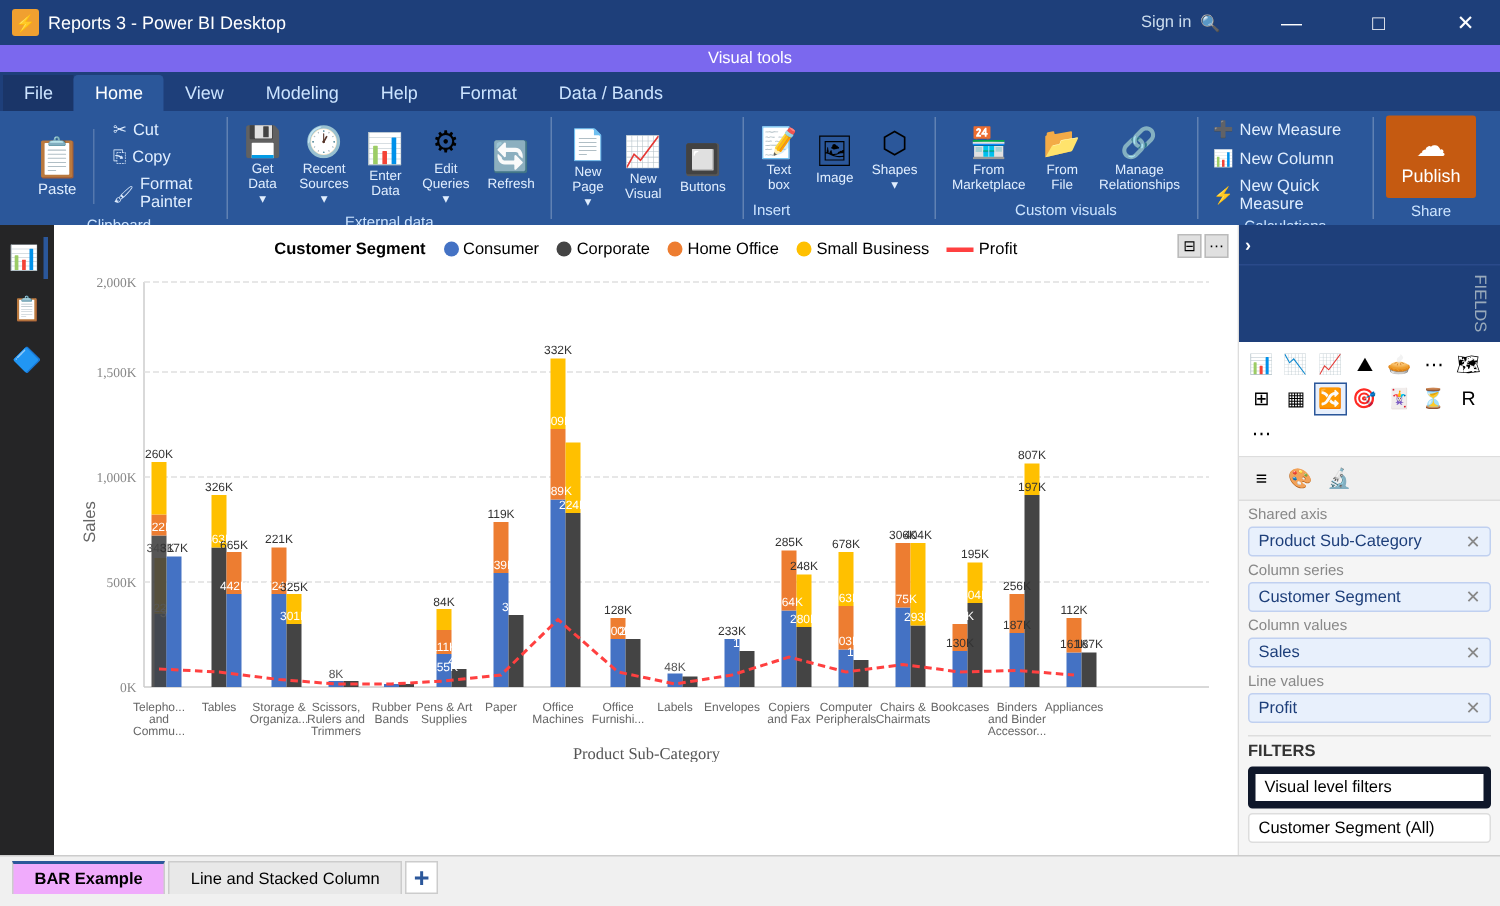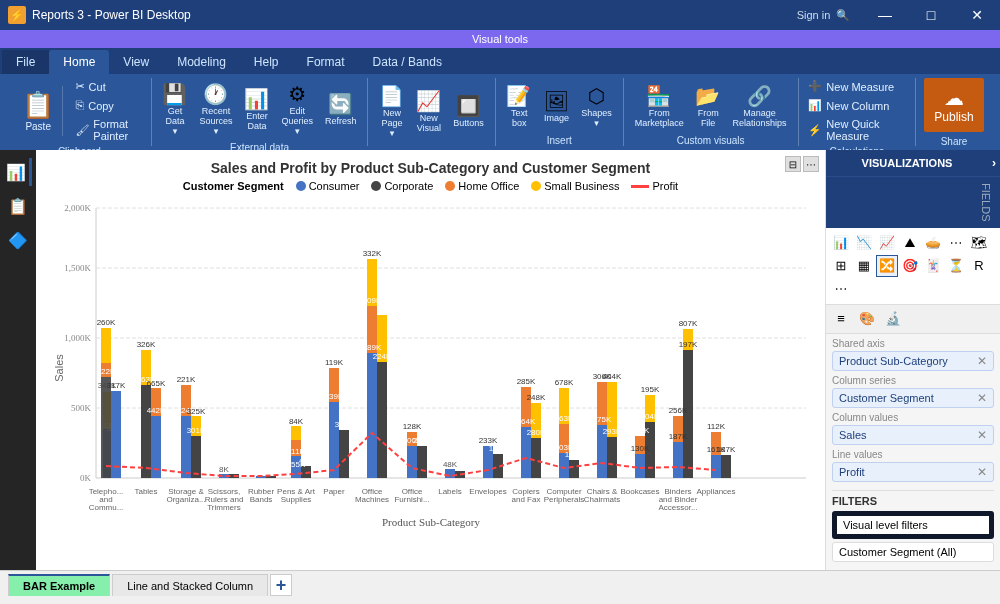--- a/index.html
+++ b/index.html
@@ -6,21 +6,21 @@
     body { font-family: 'Segoe UI', Arial, sans-serif; font-size: 12px; background: #f0f0f0; width: 1000px; height: 604px; overflow: hidden; }
   </style>
 </head>
 <body>
 
 <div style="background:#1e3f7a; height:30px; display:flex; align-items:center; justify-content:space-between; padding:0 0 0 8px;">
   <div style="display:flex; align-items:center; gap:6px;">
     <div style="width:18px; height:18px; background:#f0a030; border-radius:2px; display:flex; align-items:center; justify-content:center; color:white; font-weight:bold; font-size:11px;">⚡</div>
     <span style="color:white; font-size:12px;">Reports 3 - Power BI Desktop</span>
   </div>
-  <div style="display:flex;">
+  <div style="display:flex;gap:12px;">
     <div style="display:flex; gap:6px; align-items:center; padding-right:12px;">
       <span style="color:#cde; font-size:11px;">Sign in</span>
       <span style="color:#cde; font-size:11px;">🔍</span>
     </div>
     <button style="width:46px; height:30px; background:transparent; border:none; color:white; font-size:14px; cursor:pointer;">—</button>
     <button style="width:46px; height:30px; background:transparent; border:none; color:white; font-size:14px; cursor:pointer;">□</button>
     <button style="width:46px; height:30px; background:transparent; border:none; color:white; font-size:14px; cursor:pointer; hover:background:#e81123">✕</button>
   </div>
 </div>
 
@@ -116,21 +116,21 @@
       </div>
       <div style="display:flex; flex-direction:column; align-items:center; padding:4px 5px; cursor:pointer;">
         <span style="font-size:20px;">🖼</span>
         <span style="color:#e0eeff; font-size:9px; text-align:center;">Image</span>
       </div>
       <div style="display:flex; flex-direction:column; align-items:center; padding:4px 5px; cursor:pointer;">
         <span style="font-size:20px;">⬡</span>
         <span style="color:#e0eeff; font-size:9px; text-align:center;">Shapes ▾</span>
       </div>
     </div>
-    <div style="color:#cce4ff; font-size:10px; text-align:center; padding-top:2px;">Insert</div>
+    <div style="color:#cce4ff; font-size:10px; text-align:left; padding-top:2px;">Insert</div>
   </div>
 
   <div style="display:flex; align-items:stretch; padding:0 6px; border-right:1px solid rgba(255,255,255,0.25); flex-direction:column;">
     <div style="display:flex; flex:1; gap:2px; align-items:center;">
       <div style="display:flex; flex-direction:column; align-items:center; padding:4px 5px; cursor:pointer;">
         <span style="font-size:20px;">🏪</span>
         <span style="color:#e0eeff; font-size:9px; text-align:center;">From<br>Marketplace</span>
       </div>
       <div style="display:flex; flex-direction:column; align-items:center; padding:4px 5px; cursor:pointer;">
         <span style="font-size:20px;">📂</span>
@@ -179,21 +179,20 @@
     <div style="width:28px; height:28px; color:#888; cursor:pointer; display:flex; align-items:center; justify-content:center; font-size:16px;">🔷</div>
   </div>
 
   <div style="flex:1; background:white; position:relative; overflow:hidden; padding:10px 10px 10px 10px;">
 
     <div style="position:absolute; top:6px; right:6px; display:flex; gap:2px;">
       <div style="width:16px; height:16px; background:#e0e0e0; border:1px solid #bbb; cursor:pointer; font-size:10px; display:flex; align-items:center; justify-content:center;">⊟</div>
       <div style="width:16px; height:16px; background:#e0e0e0; border:1px solid #bbb; cursor:pointer; font-size:10px; display:flex; align-items:center; justify-content:center;">⋯</div>
     </div>
 
-    <div style="text-align:center; font-weight:bold; font-size:14px; color:#333; margin-bottom:4px;">Sales and Profit by Product Sub-Category and Customer Segment</div>
 
     <div style="display:flex; align-items:center; justify-content:center; gap:12px; margin-bottom:6px; font-size:11px;">
       <span style="font-weight:bold;">Customer Segment</span>
       <span style="display:flex; align-items:center; gap:3px;">
         <span style="width:10px; height:10px; background:#4472c4; border-radius:50%; display:inline-block;"></span>
         <span>Consumer</span>
       </span>
       <span style="display:flex; align-items:center; gap:3px;">
         <span style="width:10px; height:10px; background:#444; border-radius:50%; display:inline-block;"></span>
         <span>Corporate</span>
@@ -420,21 +419,20 @@
       <text x="665" y="296" font-size="8" fill="#666" text-anchor="middle">Appliances</text>
 
       <text x="380" y="328" font-size="11" fill="#555" text-anchor="middle" font-family="Segoe UI">Product Sub-Category</text>
     </svg>
 
   </div>
 
   <div style="width:175px; background:#f5f5f5; border-left:1px solid #ddd; display:flex; flex-direction:column; font-size:11px;">
 
     <div style="display:flex; justify-content:space-between; align-items:center; background:#1e3f7a; padding:0;">
-      <div style="color:white; font-size:11px; font-weight:bold; padding:6px 10px; flex:1; text-align:center;">VISUALIZATIONS</div>
       <div style="background:#1e3f7a; color:white; padding:6px 4px; cursor:pointer; font-size:12px; font-weight:bold;">›</div>
     </div>
     <div style="background:#1e3f7a; display:flex; justify-content:flex-end; padding:2px 4px; border-top:1px solid #2a4a8a;">
       <div style="color:#9ab; font-size:11px; cursor:pointer; writing-mode:vertical-lr; background:#1e3f7a; padding:4px;">FIELDS</div>
     </div>
 
     <div style="display:flex; flex-wrap:wrap; padding:4px; gap:1px; background:white; border-bottom:1px solid #ddd;">
       <div style="width:22px; height:22px; cursor:pointer; display:flex; align-items:center; justify-content:center; font-size:13px; border:1px solid transparent;">📊</div>
       <div style="width:22px; height:22px; cursor:pointer; display:flex; align-items:center; justify-content:center; font-size:13px; border:1px solid transparent;">📉</div>
       <div style="width:22px; height:22px; cursor:pointer; display:flex; align-items:center; justify-content:center; font-size:13px; border:1px solid transparent;">📈</div>
@@ -497,16 +495,16 @@
         <div style="font-size:11px; font-weight:bold; color:#333; margin-bottom:4px;">FILTERS</div>
         <div style="background:white; border:5px solid #0f172a; border-radius:3px; padding:3px 6px; margin-bottom:3px; font-size:11px; cursor:pointer;">Visual level filters</div>
         <div style="background:white; border:1px solid #ddd; border-radius:3px; padding:3px 6px; margin-bottom:3px; font-size:11px; cursor:pointer;">Customer Segment (All)</div>
 
       </div>
     </div>
   </div>
 </div>
 
 <div style="background:#f0f0f0; height:26px; display:flex; align-items:flex-end; padding:0 8px; border-top:1px solid #ccc;">
-  <div style="padding:3px 14px; font-size:11px; cursor:pointer; background:#86efac; border:1px solid #ccc; border-bottom:none; margin-right:2px; height:22px; display:flex; align-items:center; border-top:2px solid #2b579a; font-weight:bold;">BAR Example</div>
+  <div style="padding:3px 14px; font-size:11px; cursor:pointer; background:#f0abfc; border:1px solid #ccc; border-bottom:none; margin-right:2px; height:22px; display:flex; align-items:center; border-top:2px solid #2b579a; font-weight:bold;">BAR Example</div>
   <div style="padding:3px 14px; font-size:11px; cursor:pointer; background:#e8e8e8; border:1px solid #ccc; border-bottom:none; margin-right:2px; height:22px; display:flex; align-items:center;">Line and Stacked Column</div>
   <div style="width:22px; height:22px; display:flex; align-items:center; justify-content:center; cursor:pointer; color:#2b579a; font-size:18px; font-weight:bold; border:1px solid #ccc; background:white;">+</div>
 </div>
 
 </body></html>

